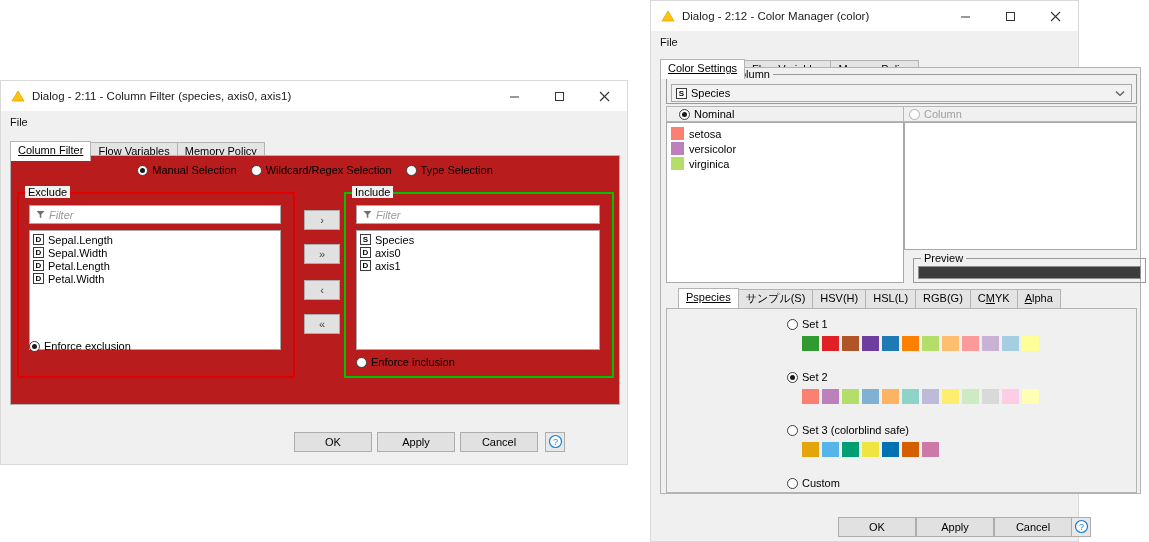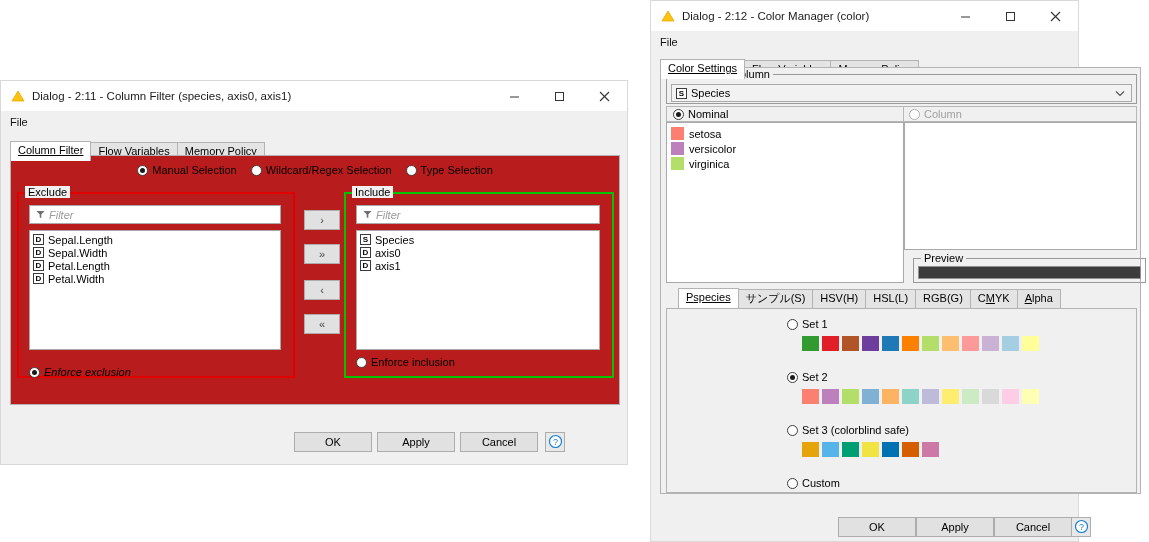--- a/index.html
+++ b/index.html
@@ -177,21 +177,21 @@
         <div class="litem">
           <span class="typebadge">D</span>
           <span class="litem-label">Petal.Length</span>
         </div>
         <div class="litem">
           <span class="typebadge">D</span>
           <span class="litem-label">Petal.Width</span>
         </div>
       </div>
 
-      <span class="radio on" style="position:absolute;left:12px;top:180px;font-style:italic;">
+      <span class="radio on" style="position:absolute;left:12px;top:154px;">
         <span class="dot"></span>
         <span class="lbl">Enforce exclusion</span>
       </span>
     </div>
 
     <div style="position:absolute;left:286px;top:30px;width:50px;height:192px;">
       <div class="btn arrowbtn" style="left:7px;top:24px;">›</div>
       <div class="btn arrowbtn" style="left:7px;top:58px;">»</div>
       <div class="btn arrowbtn" style="left:7px;top:94px;">‹</div>
       <div class="btn arrowbtn" style="left:7px;top:128px;">«</div>
@@ -295,21 +295,21 @@
         <span style="font-size:11px;">Species</span>
         <span class="caret">
           <svg width="10" height="7" viewBox="0 0 10 7">
               <polyline points="1,1.5 5,5.5 9,1.5" fill="none" stroke="#555" stroke-width="1.2"></polyline>
             </svg>
         </span>
       </div>
     </div>
 
     <div style="position:absolute;left:5px;top:38px;width:471px;height:16px;display:flex;">
-      <div style="width:238px;border:1px solid #b7b7b7;box-sizing:border-box;background:#f0f0f0;display:flex;align-items:center;padding-left:6px;">
+      <div style="width:238px;border:1px solid #b7b7b7;box-sizing:border-box;background:#f0f0f0;display:flex;align-items:center;padding-left:12px;">
         <span class="radio on">
           <span class="dot"></span>
           <span class="lbl">Nominal</span>
         </span>
       </div>
       <div style="width:233px;border:1px solid #b7b7b7;border-left:none;box-sizing:border-box;background:#f0f0f0;display:flex;align-items:center;padding-left:5px;">
         <span class="radio dim">
           <span class="dot"></span>
           <span class="lbl">Column</span>
         </span>

